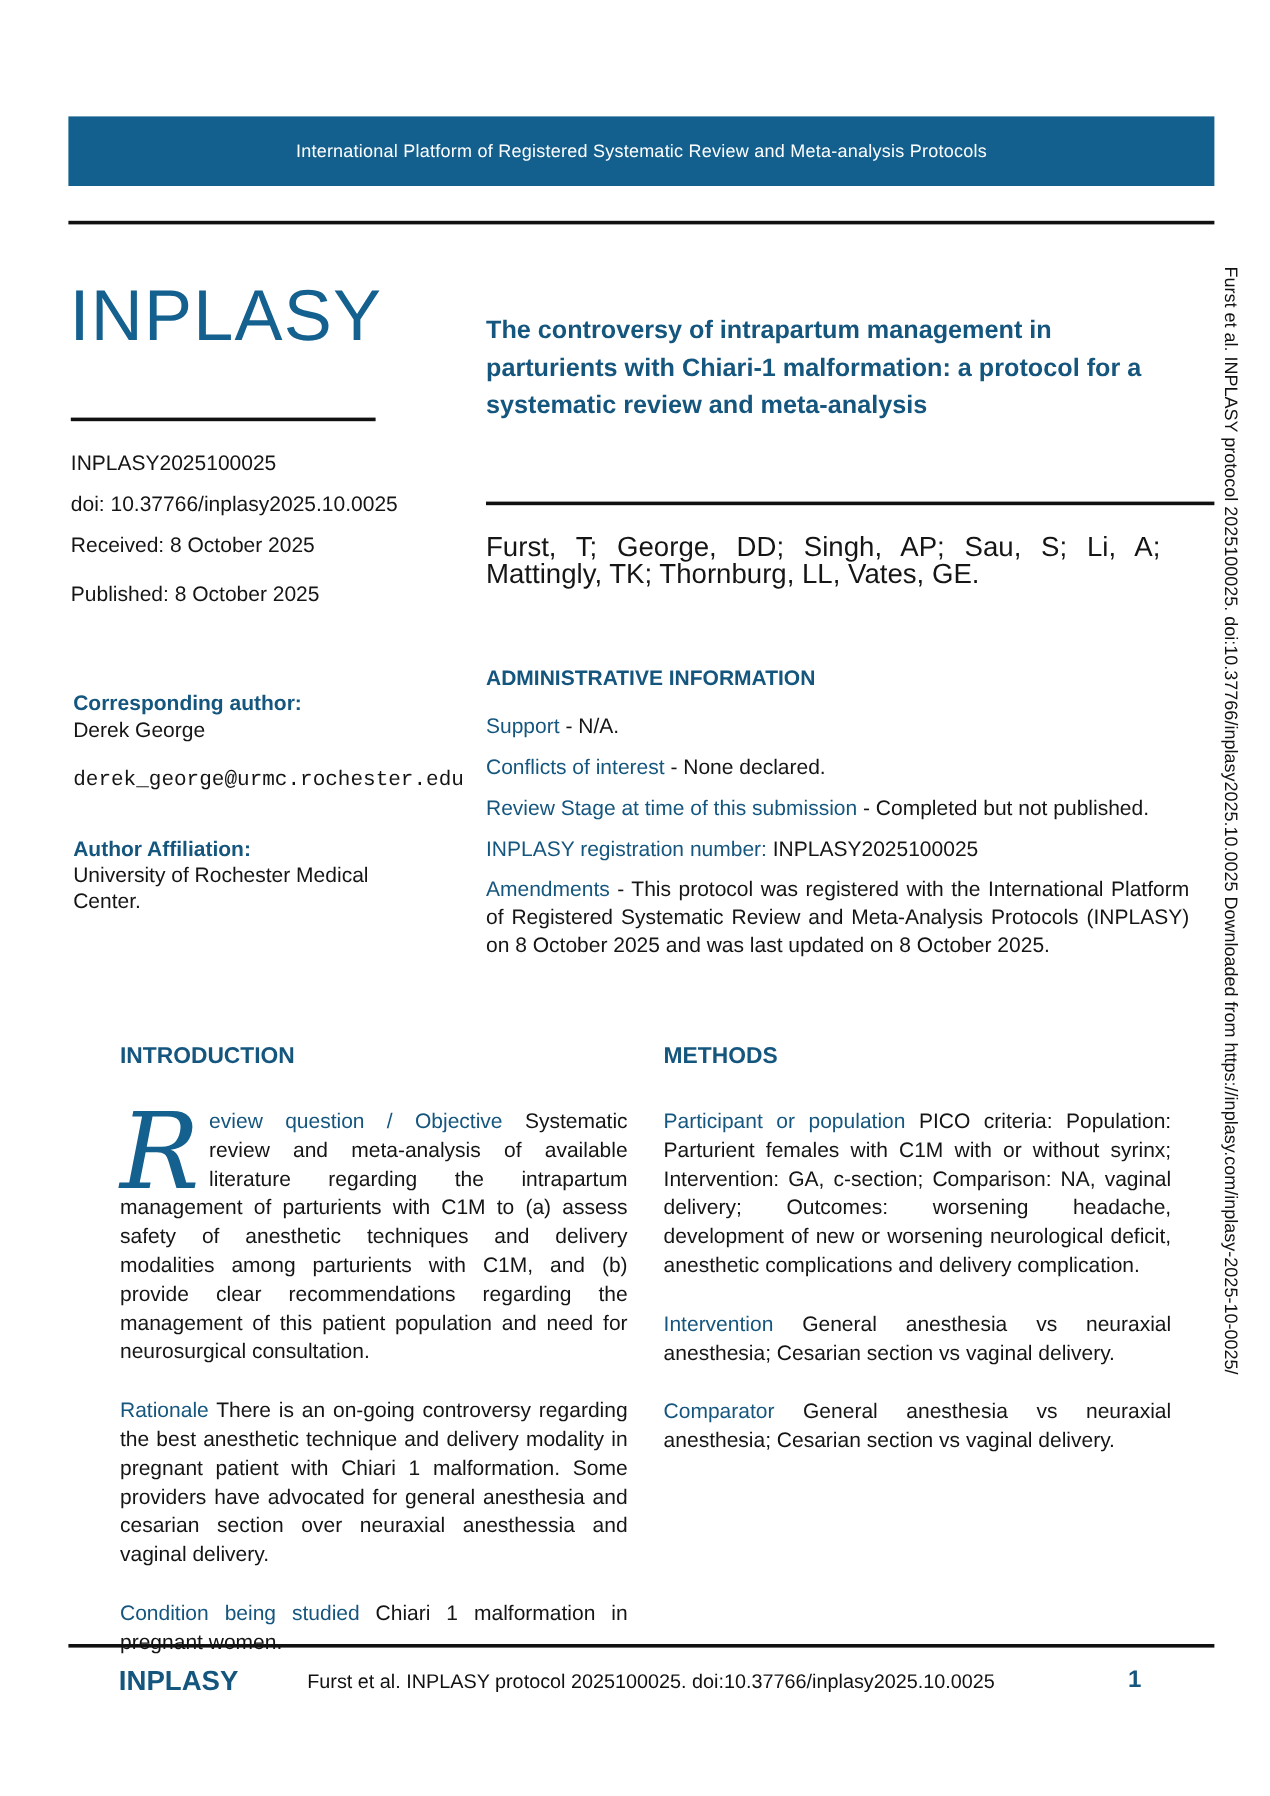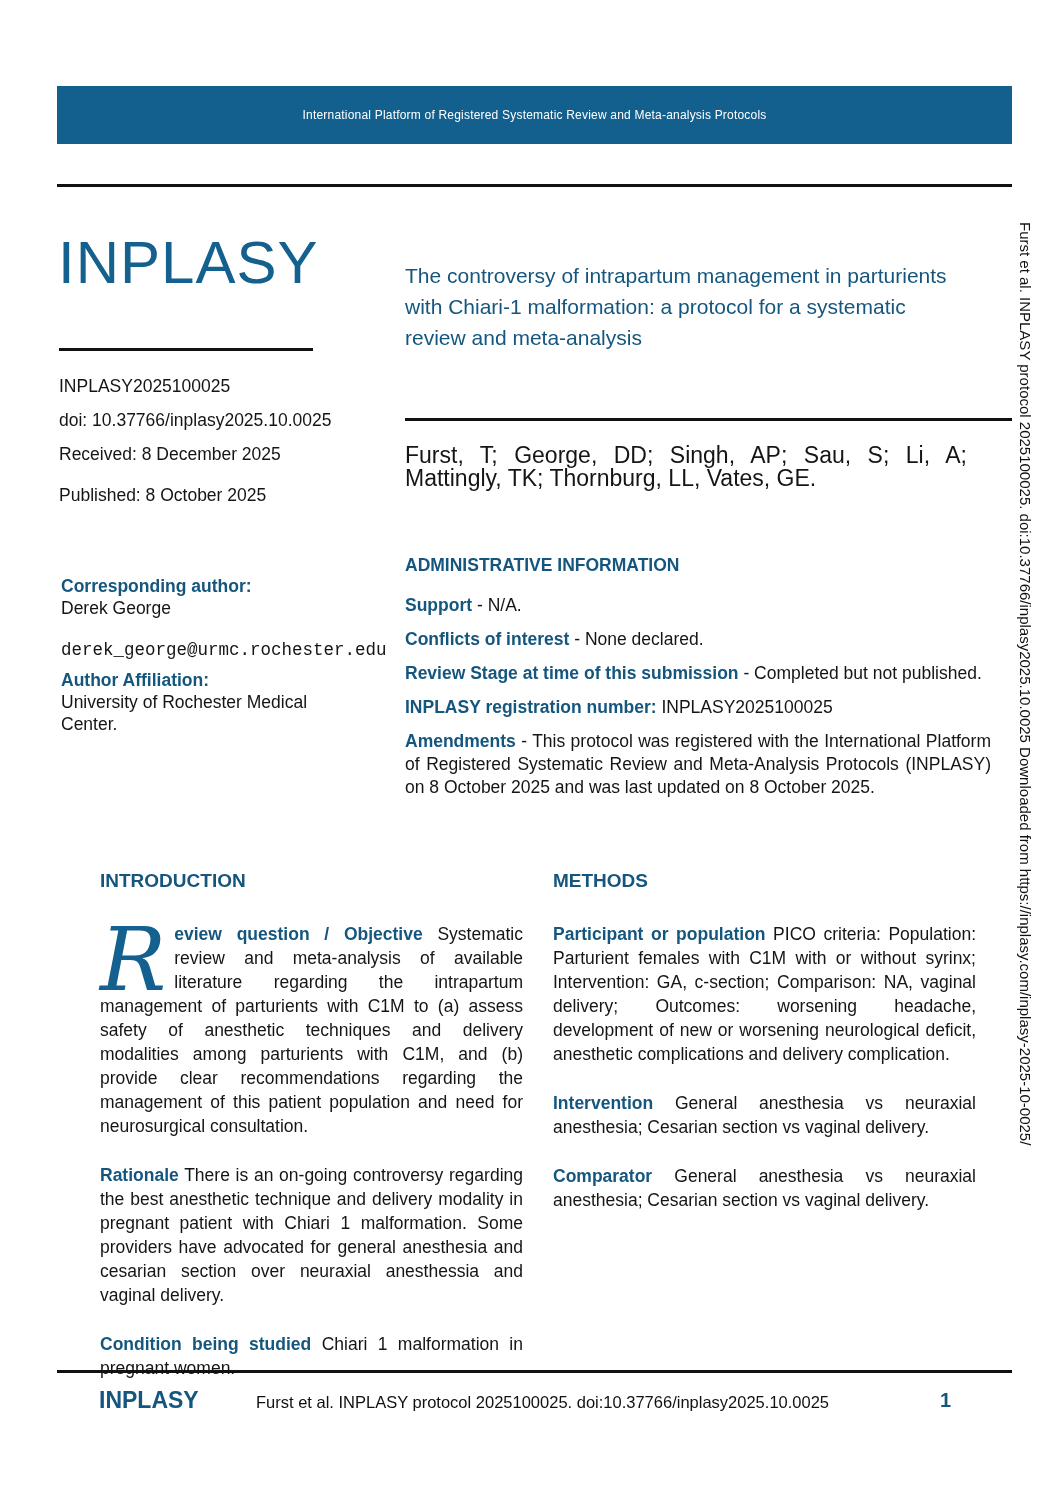--- a/index.html
+++ b/index.html
@@ -11,61 +11,61 @@
   .page{
     position:relative;
     width:1058px;height:1497px;
     background:#ffffff;
     font-family:"Liberation Sans",sans-serif;
     color:var(--ink);
     overflow:hidden;
   }
   
   .banner{
-    position:absolute;left:57px;top:86px;width:955px;height:58px;
+    position:absolute;left:57px;top:97px;width:955px;height:58px;
     background:var(--banner-blue);
     display:flex;align-items:center;justify-content:center;
-    color:#ffffff;font-size:12px;letter-spacing:.2px;
+    color:#ffffff;font-size:15px;letter-spacing:.2px;
   }
   .rule{position:absolute;background:#111;height:3px;}
   .rule-top{left:57px;top:184px;width:955px;}
   .rule-logo{left:59px;top:348px;width:254px;}
   .rule-title{left:405px;top:418px;width:607px;}
   .rule-footer{left:57px;top:1370px;width:955px;}
 
   
   .logo{
     position:absolute;left:58px;top:228px;
     font-size:60px;color:#14608E;font-weight:400;letter-spacing:1px;
   }
   .meta{position:absolute;left:59px;top:376px;width:330px;font-size:17.5px;}
   .meta div{margin-bottom:13px;}
   .meta .pub{margin-top:20px;}
 
   
   .title{
     position:absolute;left:405px;top:260px;width:565px;
-    font-size:21px;font-weight:normal;color:var(--blue);line-height:31px;
+    font-size:21px;font-weight:bold;color:var(--blue);line-height:31px;
   }
   .authors{
     position:absolute;left:405px;top:444px;width:562px;
     font-size:23px;line-height:23px;text-align:justify;
   }
 
   
   .corr{position:absolute;left:61px;top:575px;width:292px;font-size:17.5px;line-height:22px;}
   .blue-bold{color:var(--blue);font-weight:bold;}
   .corr .email{margin-top:20px;font-family:Liberation Mono, monospace;}
-  .corr .aff-head{margin-top:8px;}
+  .corr .aff-head{margin-top:35px;}
 
   
   .admin{position:absolute;left:405px;top:555px;width:586px;font-size:17.5px;}
   .admin h2{margin:0 0 18px 0;font-size:17.5px;color:var(--blue);}
   .admin p{margin:0 0 11px 0;line-height:23px;text-align:justify;}
-  .para-label{color:var(--blue);font-weight:bold;}
+  .para-label{color:var(--blue);font-weight:normal;}
 
   
   .col{position:absolute;top:870px;width:423px;font-size:17.5px;}
   .col-intro{left:100px;}
   .col-methods{left:553px;}
   .col h2{margin:0 0 30px 0;font-size:19px;color:var(--blue);}
   .col p{margin:0 0 25px 0;line-height:24px;text-align:justify;}
   .dropcap{
     float:left;
     font-family:"DejaVu Serif",serif;font-style:italic;
@@ -96,21 +96,21 @@
   </div>
 
   <div class="rule rule-top"></div>
 
   <div class="logo">INPLASY</div>
   <div class="rule rule-logo"></div>
 
   <div class="meta">
     <div>INPLASY2025100025</div>
     <div>doi: 10.37766/inplasy2025.10.0025</div>
-    <div>Received: 8 December 2025</div>
+    <div>Received: 8 October 2025</div>
     <div class="pub">Published: 8 October 2025</div>
   </div>
 
   <div class="title">The controversy of intrapartum management in parturients with Chiari-1 malformation: a protocol for a systematic review and meta-analysis</div>
   <div class="rule rule-title"></div>
   <div class="authors">Furst, T; George, DD; Singh, AP; Sau, S; Li, A; Mattingly, TK; Thornburg, LL, Vates, GE.</div>
 
   <div class="corr">
     <div class="blue-bold">Corresponding author:</div>
     <div>Derek George</div>

